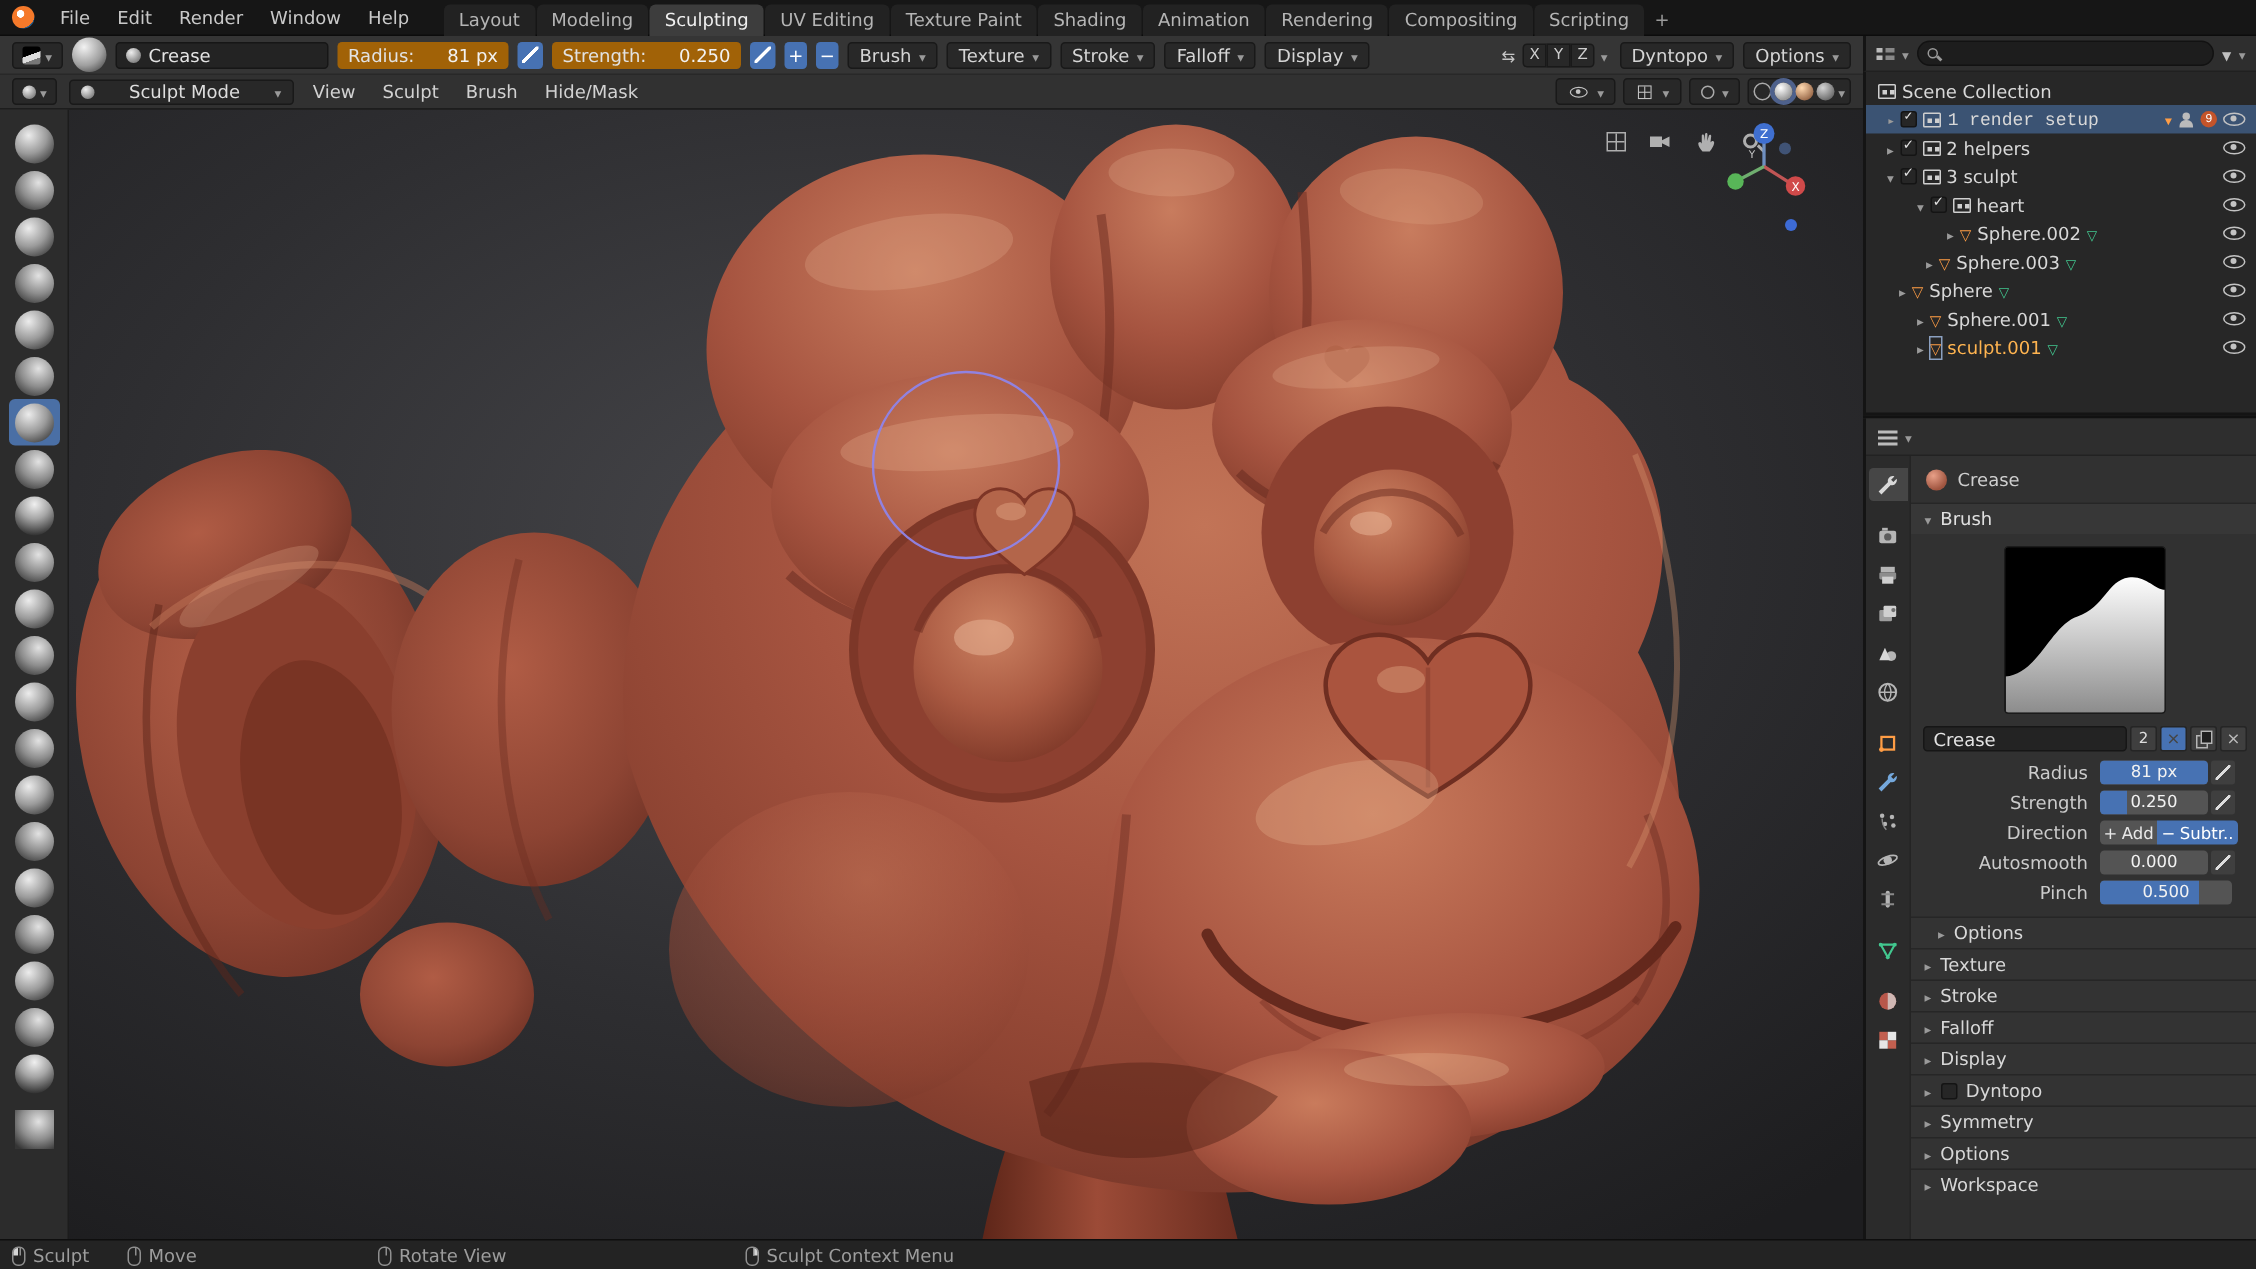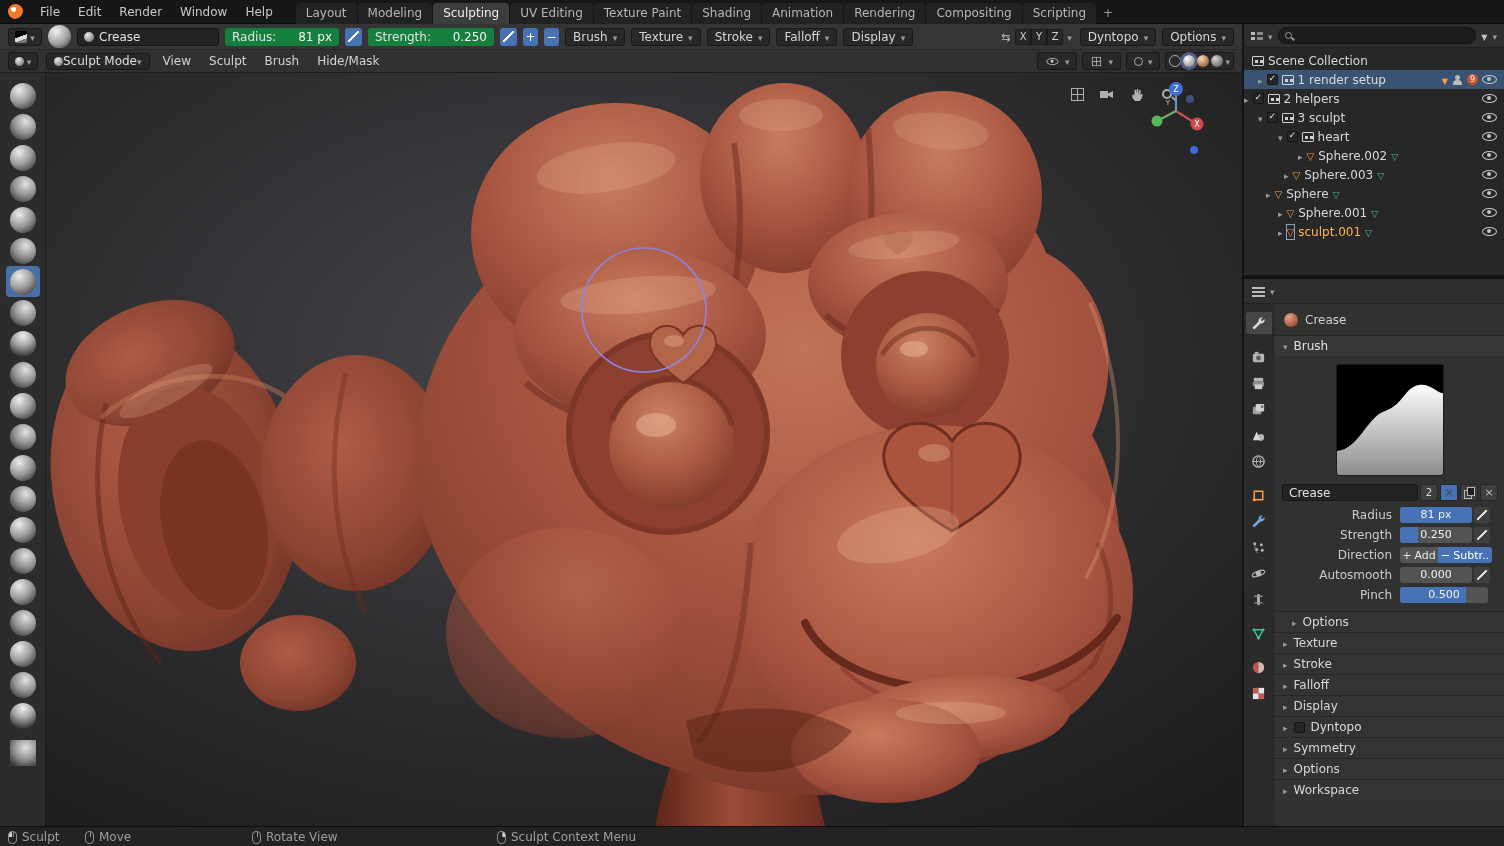--- a/index.html
+++ b/index.html
@@ -43,39 +43,39 @@
   .db-btn { width:34px; height:18px; background:#282828; border:1px solid #191919; border-radius:3px;
     display:flex; align-items:center; justify-content:center; gap:3px; }
   .mini-preview { width:12px; height:12px; background:#000; border-radius:2px;
     background:linear-gradient(160deg,#000 45%, #ddd 46% 70%, #777 71%); }
   .sphere-thumb { width:23px; height:23px; border-radius:50%;
     background:radial-gradient(circle at 35% 28%, #f2f2f2, #9f9f9f 55%, #4a4a4a 90%); }
   .name-field { width:142px; height:18px; background:#232323; border:1px solid #161616; border-radius:3px;
     display:flex; align-items:center; gap:5px; padding:0 6px; color:#e4e4e4; }
   .name-field .dot { width:10px; height:10px; border-radius:50%;
     background:radial-gradient(circle at 35% 30%, #eee, #888 70%); }
-  .slider { height:18px; background:#15803d; border-radius:3px; display:flex; align-items:center;
+  .slider { height:18px; background:#a16207; border-radius:3px; display:flex; align-items:center;
     justify-content:space-between; padding:0 7px; color:#f2f2f2; }
   .slider .lab { color:#e2e2e2; }
   .pen-btn { width:17px; height:18px; background:#4772b3; border-radius:3px; position:relative; }
   .pen-btn::after { content:""; position:absolute; left:3px; top:3px; width:11px; height:11px;
     background:linear-gradient(135deg, transparent 42%, #fff 43% 57%, transparent 58%); }
   .pm-btn { width:15px; height:18px; background:#4772b3; color:#fff; border-radius:3px;
     display:flex; align-items:center; justify-content:center; font-size:12px; }
   .dd { height:18px; background:#282828; border:1px solid #191919; border-radius:3px; color:#d5d5d5;
     display:flex; align-items:center; gap:5px; padding:0 7px; }
   .axis-btn { width:16px; height:16px; background:#282828; border:1px solid #191919; color:#cfcfcf;
     display:flex; align-items:center; justify-content:center; font-size:10px; }
   .swap-icon::after { content:"⇆"; color:#c5c5c5; font-size:11px; }
 
   
   #mode-header { position:absolute; left:0; top:50px; width:1242px; height:23px; background:#313131;
     border-bottom:1px solid #1d1d1d; display:flex; align-items:center; gap:8px; padding:0 8px; }
   .mode-select { height:17px; background:#282828; border:1px solid #191919; border-radius:3px;
-    display:flex; align-items:center; gap:0; padding:0 7px; color:#dedede; }
+    display:flex; align-items:center; gap:23px; padding:0 7px; color:#dedede; }
   .mode-dot { width:9px; height:9px; border-radius:50%;
     background:radial-gradient(circle at 35% 30%, #eee, #8a8a8a 70%); }
   .hdr-menu { padding:0 5px; color:#d2d2d2; }
   #mode-header .right { margin-left:auto; display:flex; align-items:center; gap:5px; }
   .sh-group { display:flex; align-items:center; gap:2px; background:#282828; border:1px solid #191919;
     border-radius:3px; padding:1px 3px; height:18px; }
   .sh-ball { width:12px; height:12px; border-radius:50%; }
   .sh-wire { border:1.5px solid #aaa; }
   .sh-solid { background:radial-gradient(circle at 35% 30%, #fff, #9a9a9a 70%); }
   .sh-solid.on { box-shadow:0 0 0 3px #4e618c; }
@@ -116,21 +116,21 @@
     background:#9a9a9a; transform:rotate(45deg); }
   .icon-funnel::after { content:"▼"; color:#c0c0c0; font-size:8px; }
   .icon-funnel.orange::after { color:#ff9d45; }
   .icon-tree { width:12px; height:10px; position:relative; }
   .icon-tree::before { content:""; position:absolute; left:0; top:1px; width:4px; height:3px; background:#bbb; box-shadow:0 5px 0 #bbb; }
   .icon-tree::after { content:""; position:absolute; left:6px; top:1px; width:6px; height:3px; background:#888; box-shadow:0 5px 0 #888; }
 
   #outliner { position:absolute; left:1242px; top:48px; width:262px; height:229px; background:#272727;
     border-left:2px solid #141414; border-bottom:2px solid #141414; padding-top:3px; }
   .orow { height:19px; display:flex; align-items:center; gap:4px; padding-right:7px; }
-  .orow.sel { background:#3b5373; }
+  .orow.sel { background:#3b5373;font-family:Liberation Mono, monospace; }
   .orow .label { color:#d8d8d8; }
   .orow .label.active-obj { color:#ffb450; }
   .orow .spacer { flex:1; }
   .cbx { width:11px; height:11px; background:#262626; border:1px solid #141414; border-radius:2px; position:relative; flex:none; }
   .cbx.on::after { content:"✓"; position:absolute; left:1px; top:-2px; font-size:9px; color:#e2e2e2; }
   .colicon { width:12px; height:10px; border:1px solid #cfcfcf; border-radius:1px; position:relative; flex:none; }
   .colicon::after { content:""; position:absolute; left:2px; top:3px; width:3px; height:3px; background:#cfcfcf;
     box-shadow:5px 0 0 #cfcfcf; }
   .tri-o::after { content:"▽"; color:#ff9d45; font-size:10px; }
   .tri-o.boxed { outline:1px solid #8ba0c0; }
@@ -539,21 +539,21 @@
     <span class="chev-r"></span>
     <span class="cbx on"></span>
     <span class="colicon"></span>
     <span class="label">1 render setup</span>
     <span class="spacer"></span>
     <span class="icon-funnel orange"></span>
     <span class="ppl"></span>
     <span class="badge9">9</span>
     <span class="eye"></span>
   </div>
-  <div class="orow" style="">
+  <div class="orow" style="padding-left:14px">
     <span class="chev-r"></span>
     <span class="cbx on"></span>
     <span class="colicon"></span>
     <span class="label">2 helpers</span>
     <span class="spacer"></span>
     <span class="eye"></span>
   </div>
   <div class="orow" style="padding-left:14px">
     <span class="chev"></span>
     <span class="cbx on"></span>

